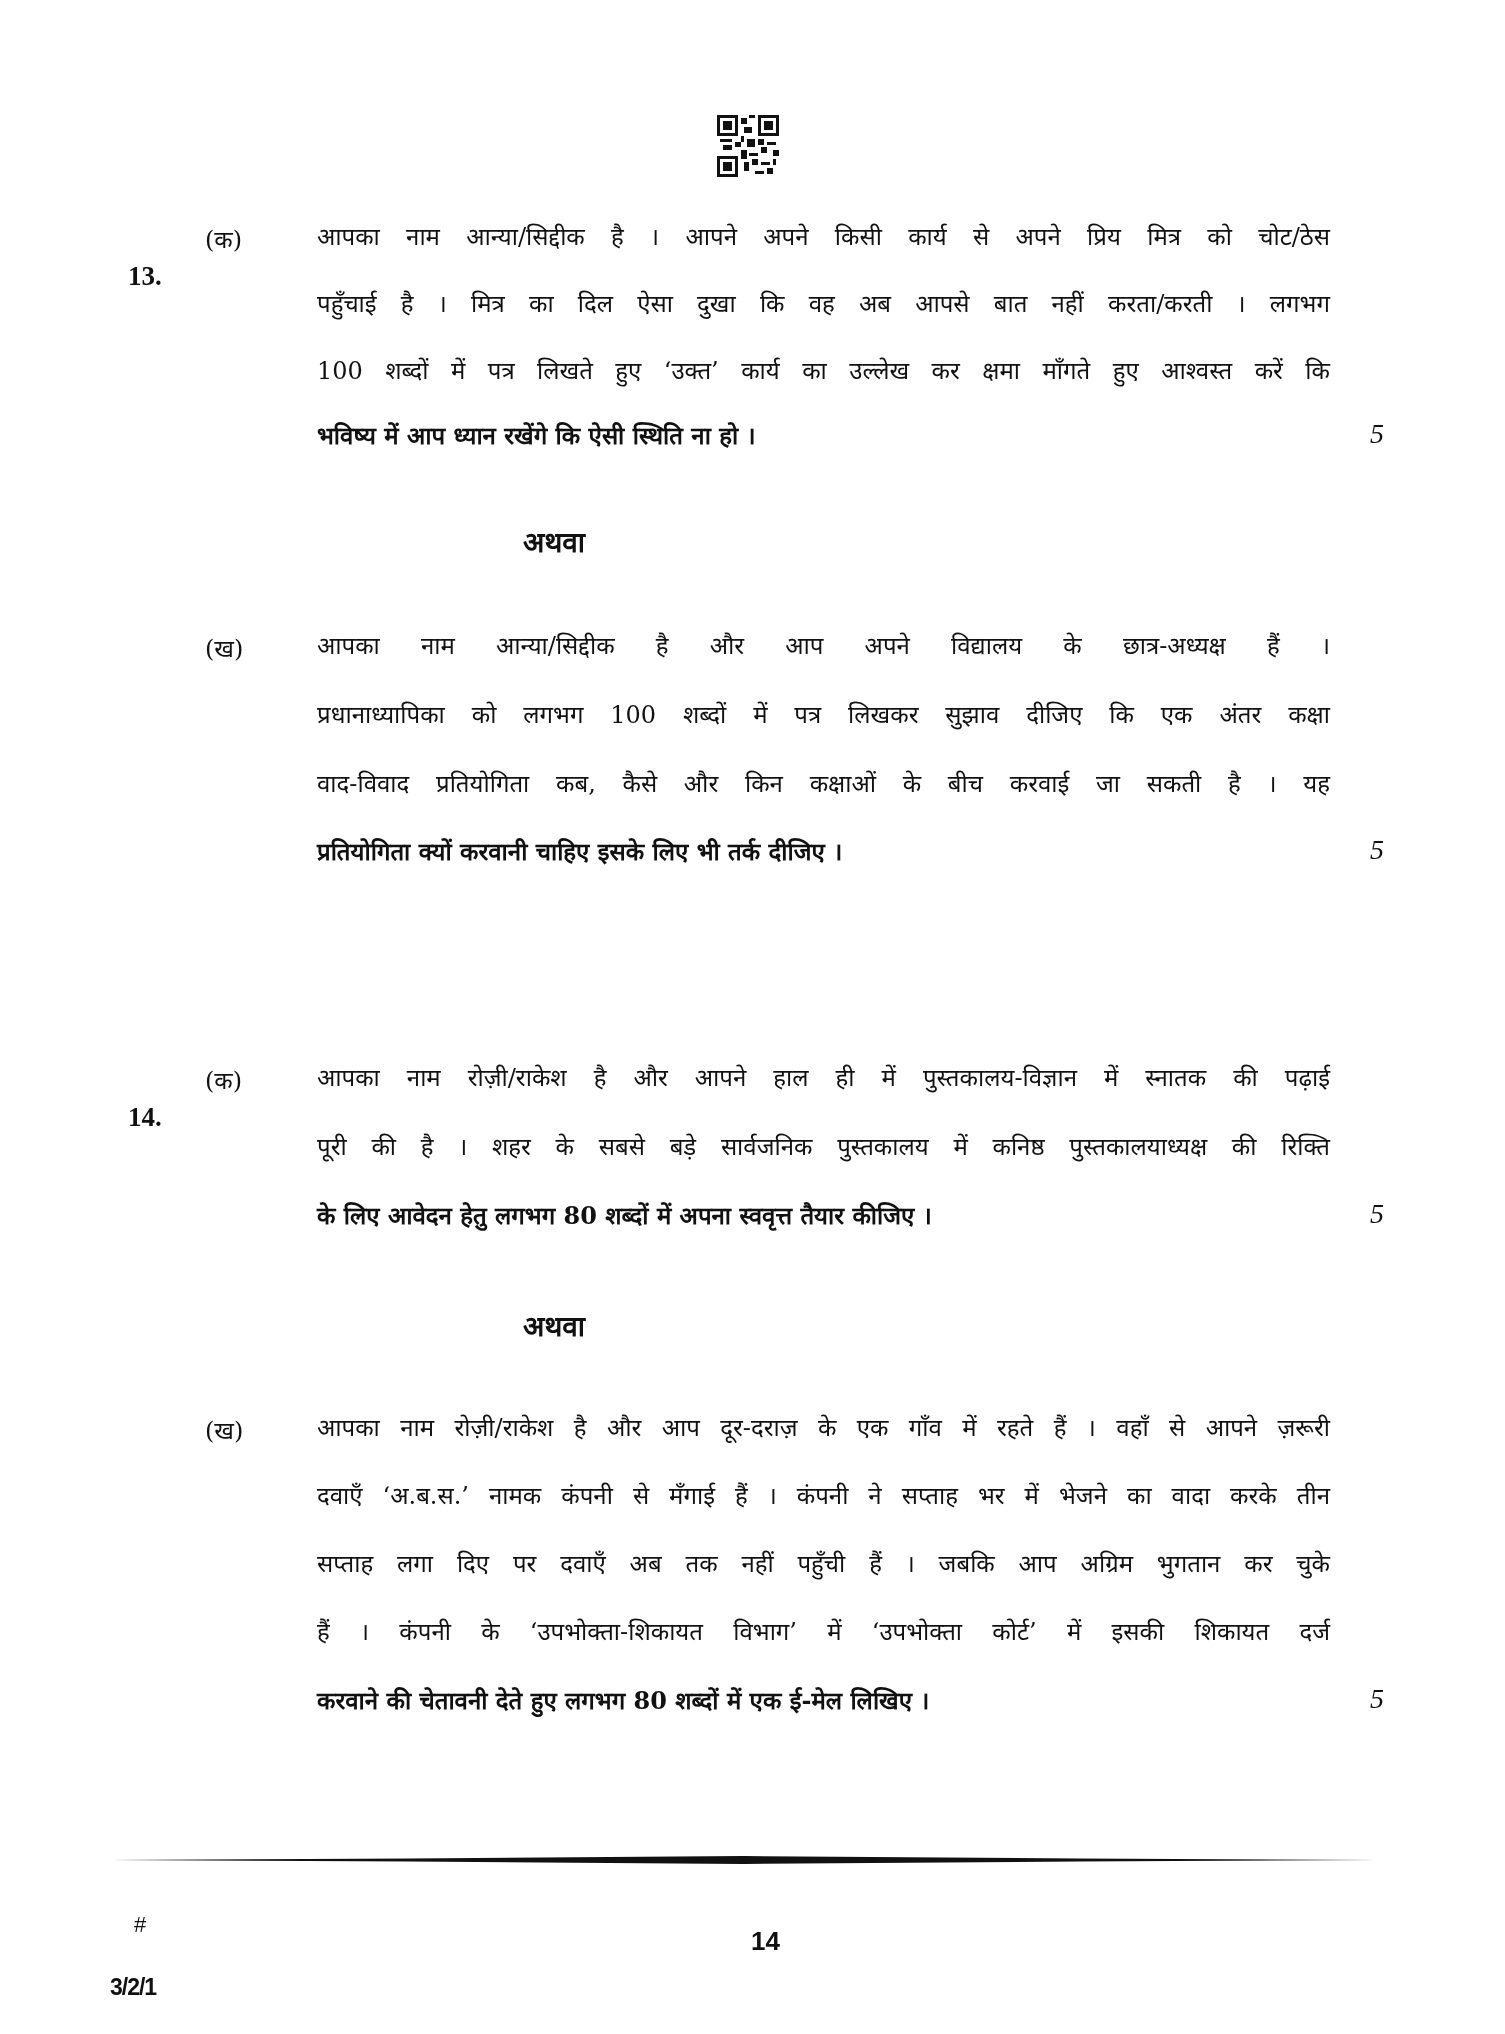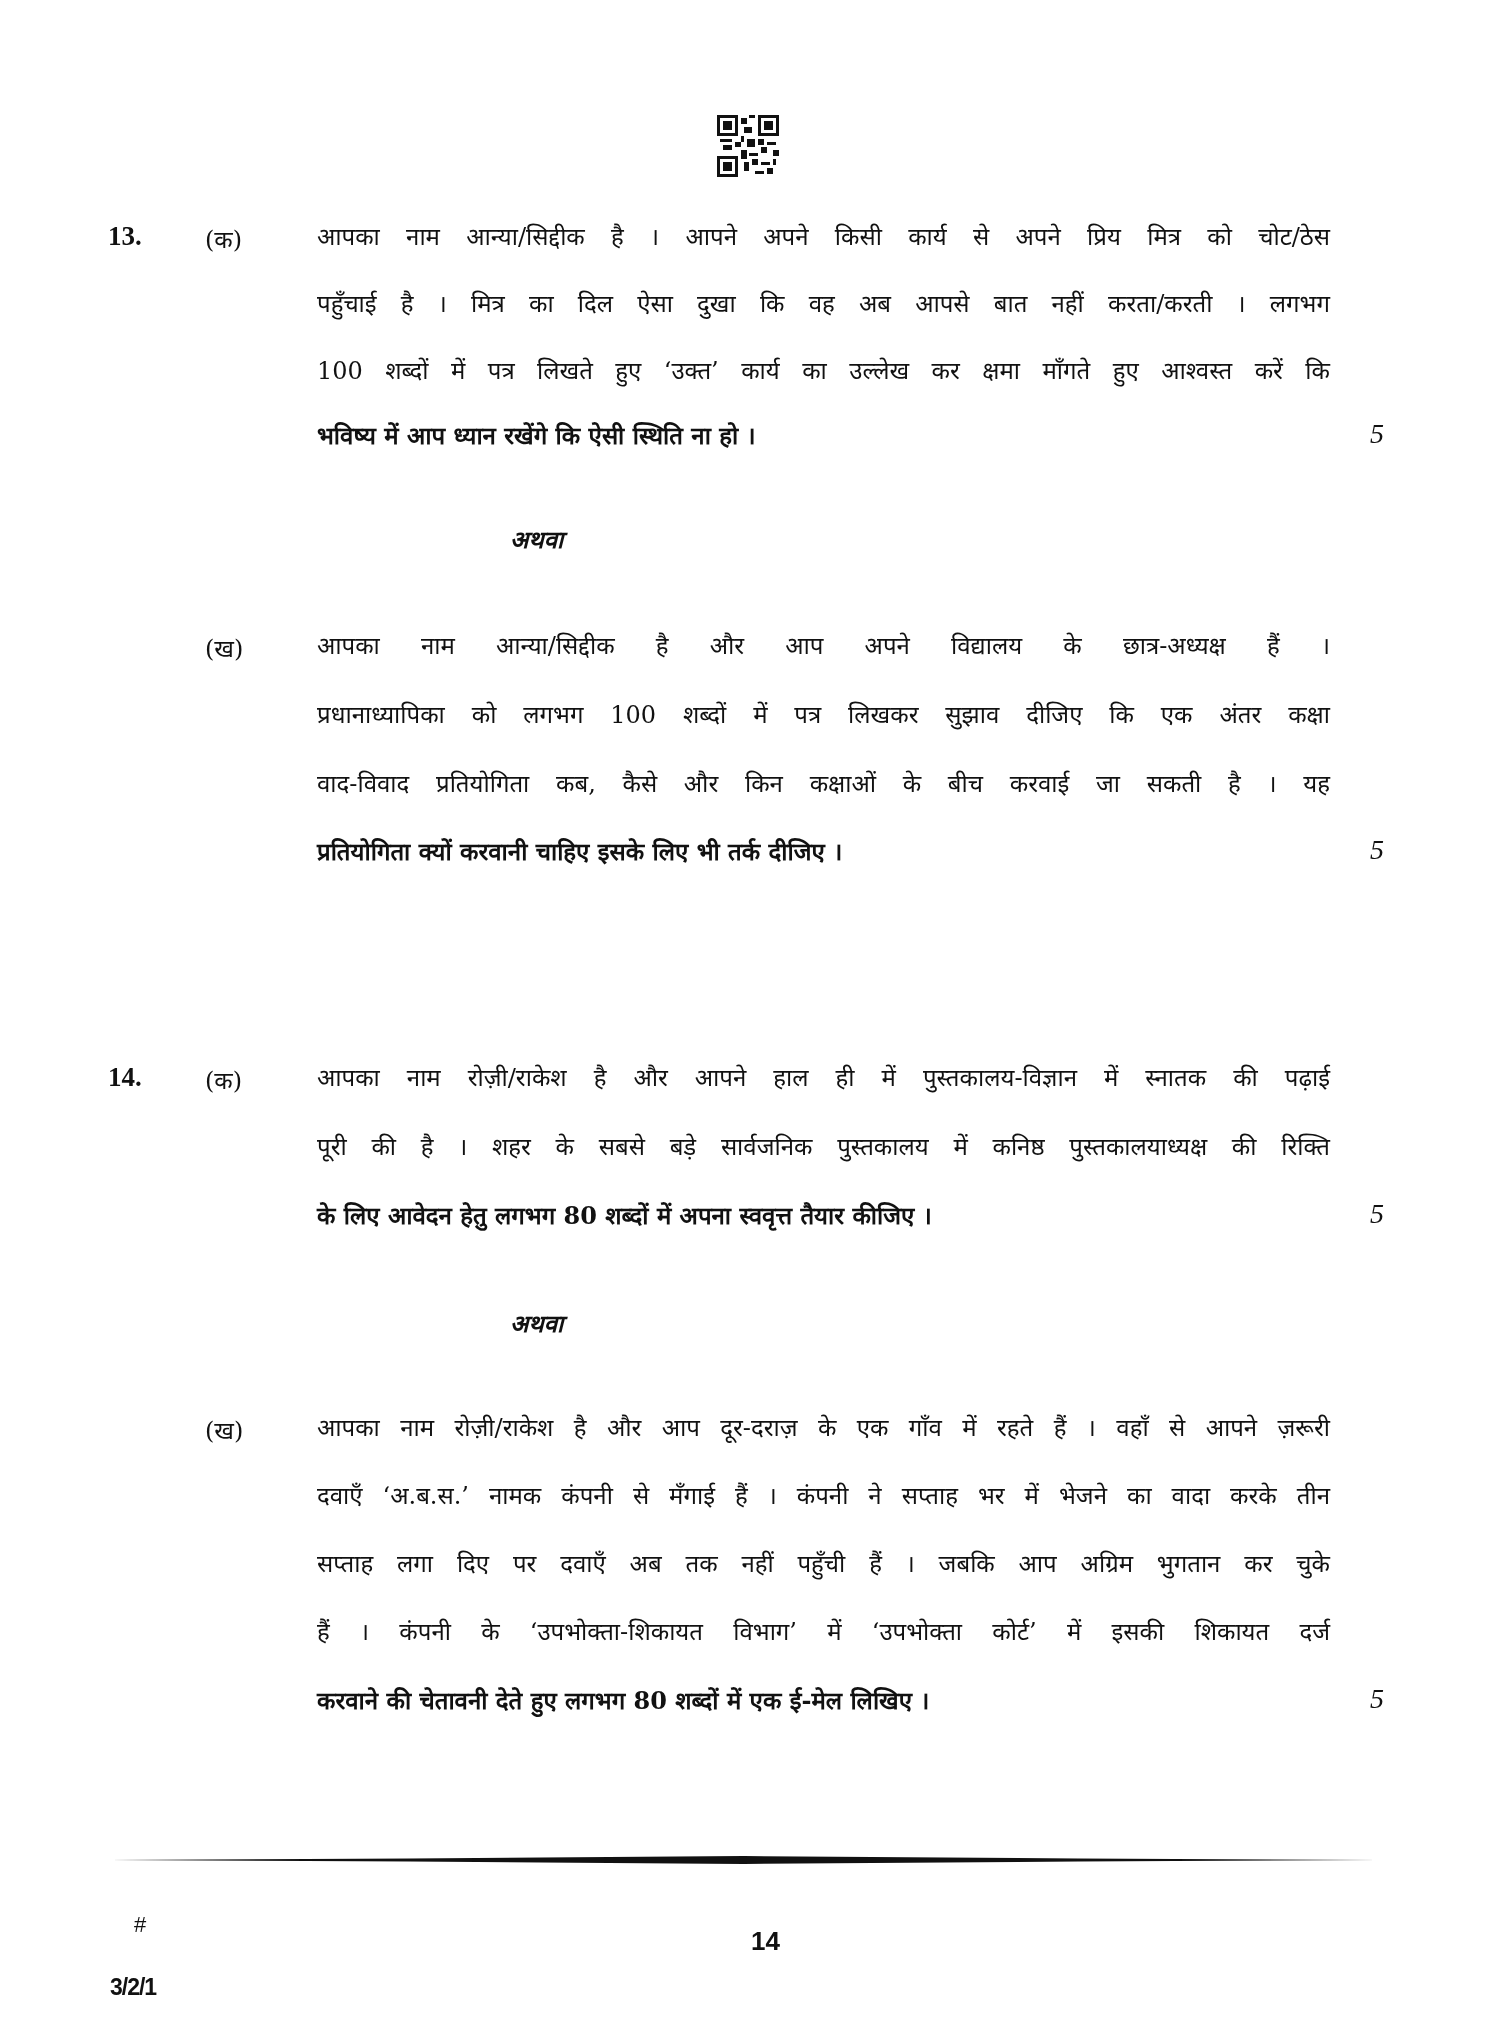--- a/index.html
+++ b/index.html
@@ -1,27 +1,27 @@
 <!DOCTYPE html>
 <html><head>
   <meta charset="utf-8">
   <style>
     html, body { margin: 0; padding: 0; background: #ffffff; }
     body { width: 1505px; height: 2034px; position: relative; overflow: hidden;
            font-family: "DejaVu Serif", "Liberation Serif", serif; color: #111; }
     .qr { position: absolute; left: 717px; top: 115px; width: 62px; height: 62px; }
-    .qnum { position: absolute; left: 108px; font-family: "Liberation Serif", serif;
-            font-weight: bold; font-size: 27px; }
+    .qnum { position: absolute; left: 128px; font-family: "Liberation Serif", serif;
+            font-weight: bold; font-size: 27px; margin-top: 40px; }
     .sub { position: absolute; left: 205px; font-size: 24px; font-family: "DejaVu Serif", serif; }
     .line { position: absolute; left: 305px; width: 1013px; font-size: 24px; white-space: nowrap;
             text-align-last: justify; text-align: justify; line-height: 34px; margin-left: 12px; }
     .line.last { text-align-last: left; font-weight: bold; }
     .marks { position: absolute; left: 1370px; font-family: "Liberation Serif", serif;
              font-style: italic; font-size: 28px; }
-    .or { position: absolute; left: 510px; font-weight: bold; font-size: 24px; font-style: italic; }
+    .or { position: absolute; left: 523px; font-weight: bold; font-size: 28px; }
     .footer-rule { position: absolute; left: 110px; top: 1855px; width: 1268px; height: 10px; }
     .footer-code { position: absolute; left: 110px; top: 1974px; font-family: "Liberation Sans", sans-serif;
                    font-weight: bold; font-size: 23px; letter-spacing: -1px; }
     .footer-hash { position: absolute; left: 134px; top: 1912px; font-family: "Liberation Sans", sans-serif;
                    font-size: 22px; }
     .footer-page { position: absolute; left: 751px; top: 1881px; font-family: "Liberation Sans", sans-serif;
                    font-weight: bold; font-size: 26px; margin-top: 45px; }
   </style>
 </head>
 <body>

